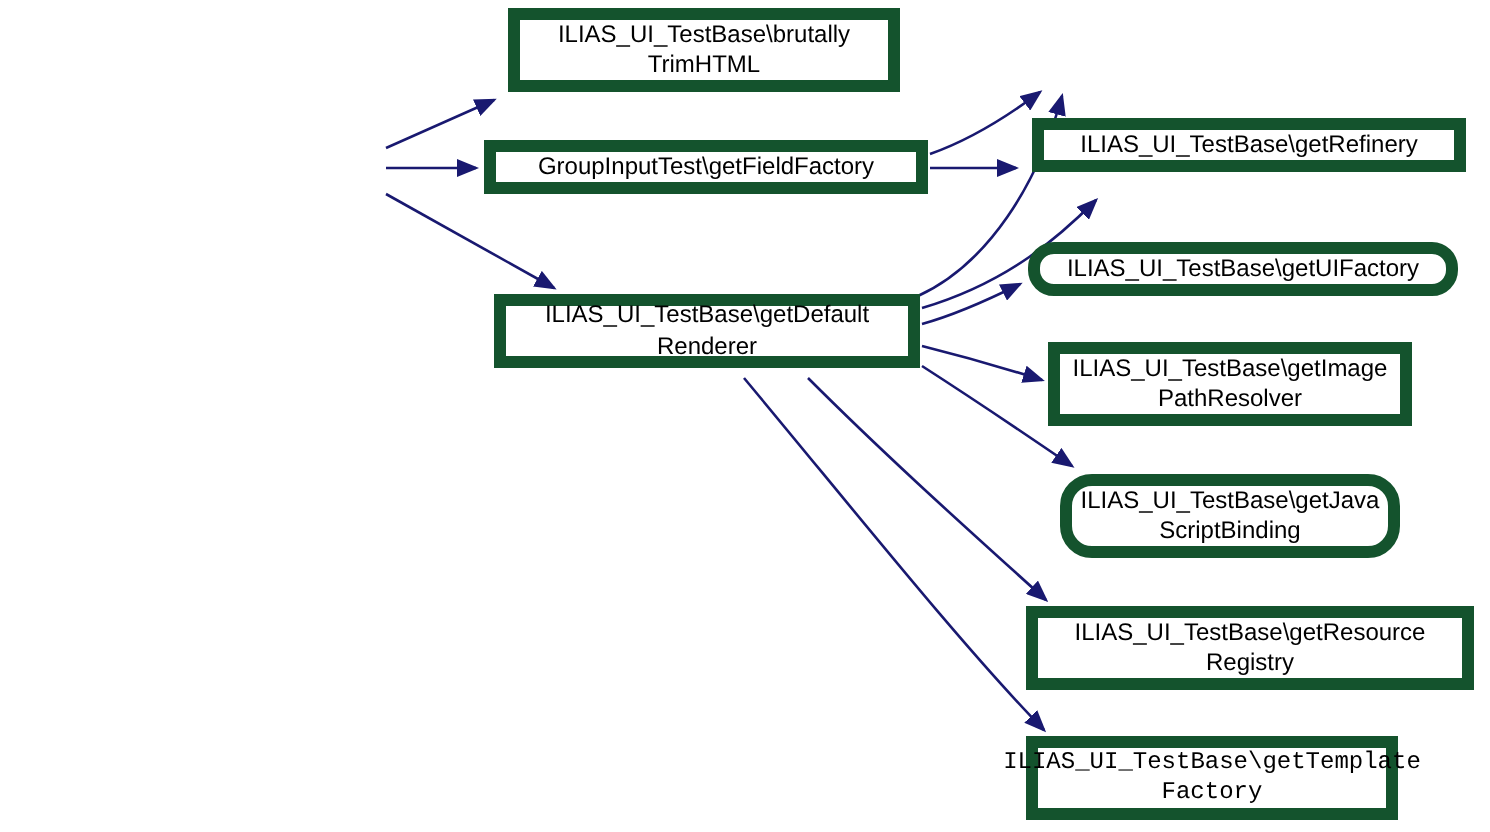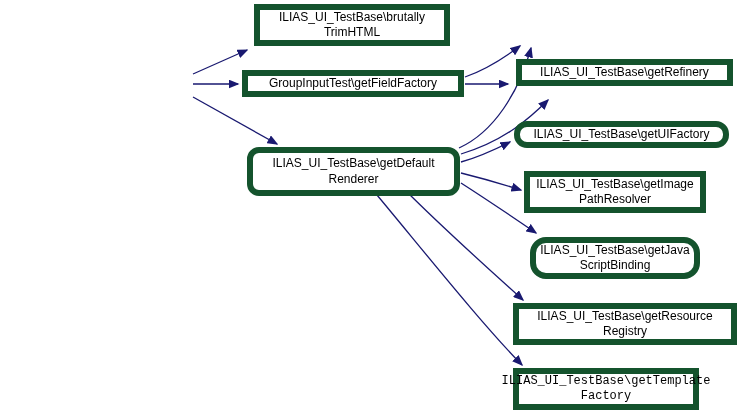--- a/index.html
+++ b/index.html
@@ -35,21 +35,21 @@
   }
   .node.highlighted {
     background: #bfbfbf;
     border: 2px solid #000000;
     cursor: default;
   }
   
   #n-test      { left: 3px;   top: 65px;  width: 189px; height: 39px; }
   #n-brutally  { left: 254px; top: 4px;   width: 196px; height: 42px; }
   #n-fieldfac  { left: 242px; top: 70px;  width: 222px; height: 27px; }
-  #n-renderer  { left: 247px; top: 147px; width: 213px; height: 49px; border-radius: 12px; }
+  #n-renderer  { left: 247px; top: 147px; width: 213px; height: 37px; }
   #n-refinery  { left: 516px; top: 19px;  width: 217px; height: 27px; margin-top: 40px; }
   #n-language  { left: 512px; top: 71px;  width: 227px; height: 27px; }
   #n-uifactory { left: 514px; top: 121px; width: 215px; height: 27px; border-radius: 13px; }
   #n-imagepath { left: 524px; top: 171px; width: 182px; height: 42px; }
   #n-jsbinding { left: 530px; top: 237px; width: 170px; height: 42px; border-radius: 16px; }
   #n-resource  { left: 513px; top: 303px; width: 224px; height: 42px; }
   #n-template  { left: 513px; top: 368px; width: 186px; height: 42px; font-family: Liberation Mono, monospace; }
   .edge {
     fill: none;
     stroke: #191970;

